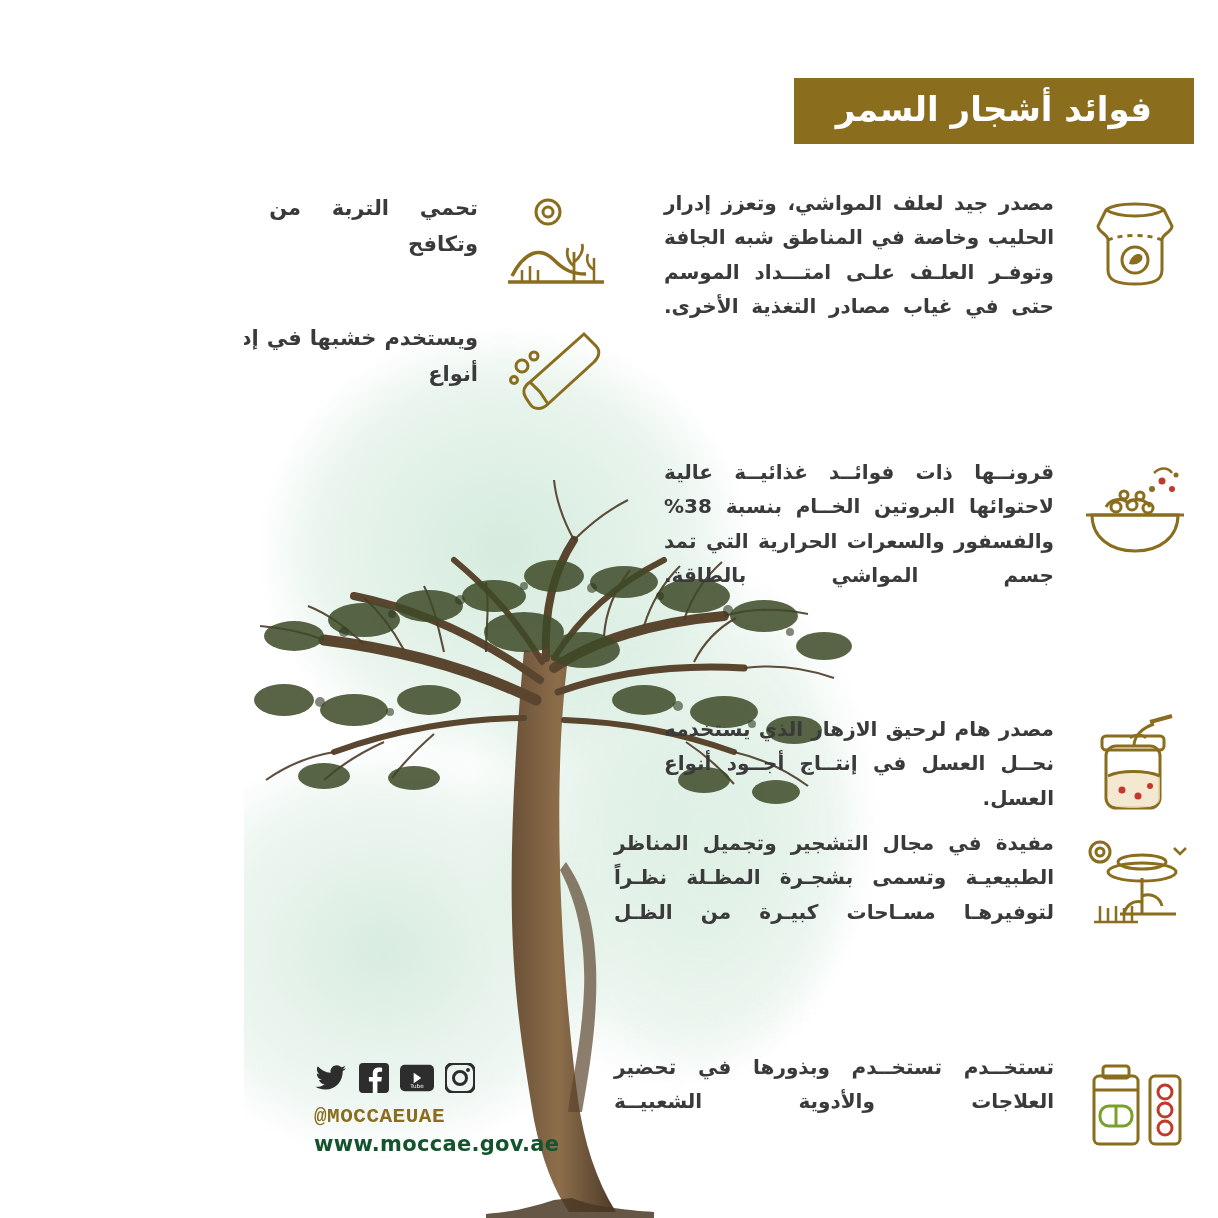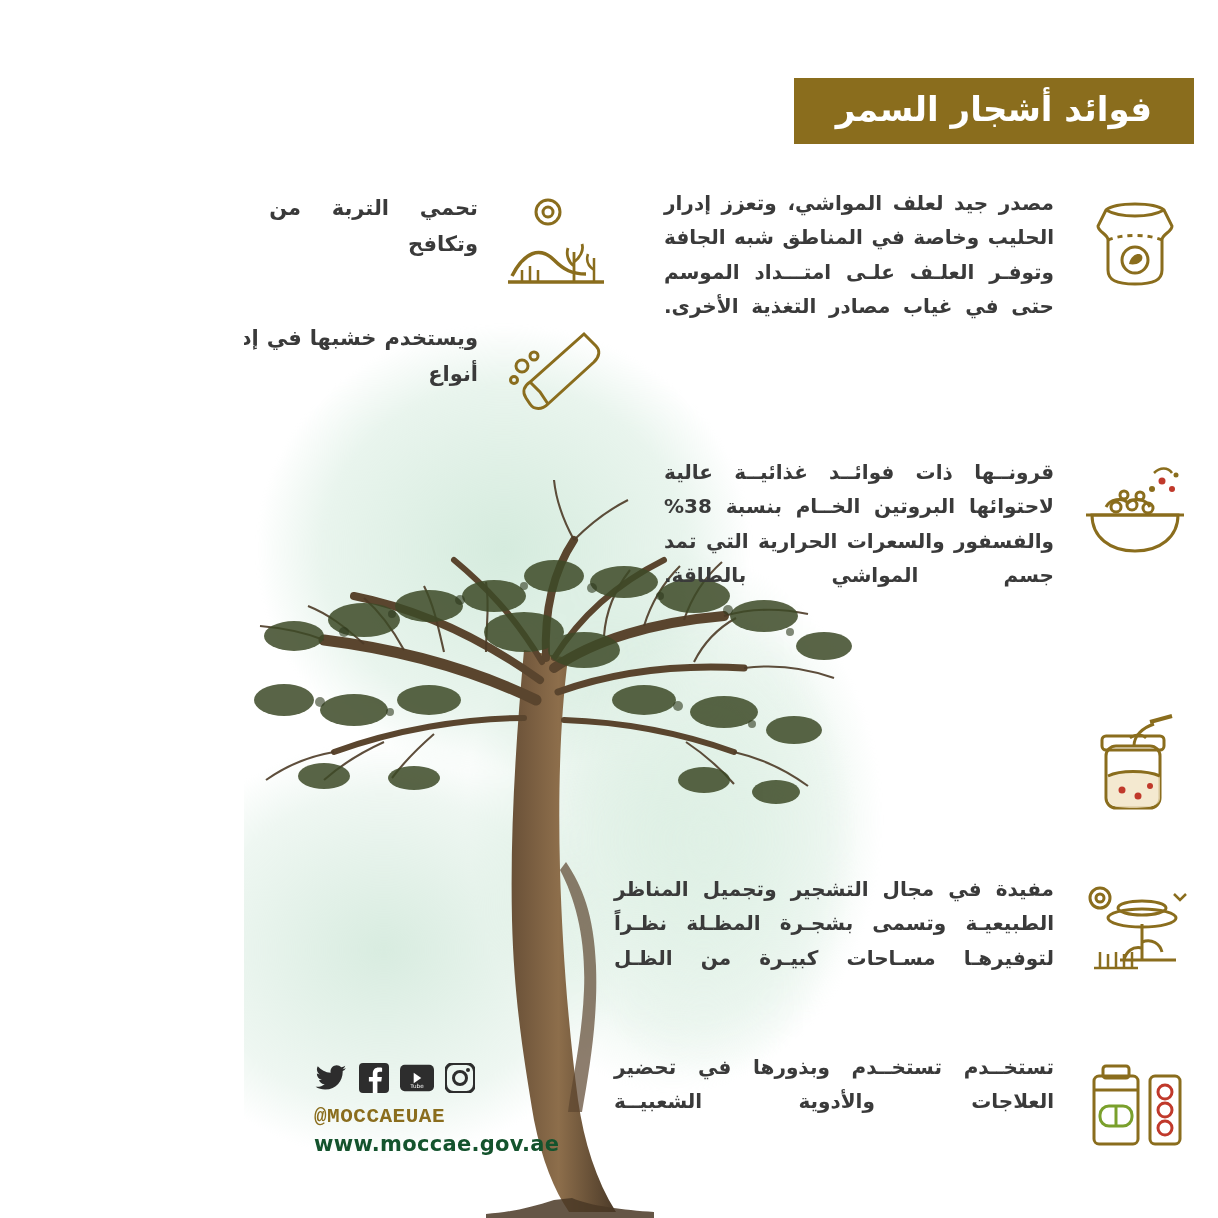--- a/index.html
+++ b/index.html
@@ -268,23 +268,24 @@
         <path d="M32 64 C44 58 70 58 84 64 L84 86 C84 92 78 96 57 96 C36 96 32 92 32 86 Z" fill="#f0e2c0" stroke="none" opacity="0.75"></path>
         <path d="M32 64 C44 58 70 58 84 64"></path>
         <circle cx="46" cy="78" r="3.5" fill="#c0392b" stroke="none"></circle>
         <circle cx="62" cy="84" r="3.5" fill="#c0392b" stroke="none"></circle>
         <circle cx="74" cy="74" r="3" fill="#c0392b" stroke="none"></circle>
         <path d="M58 34 C58 24 66 16 78 12" stroke-width="3"></path>
         <path d="M74 10 L96 4" stroke-width="4"></path>
         <path d="M54 26 C60 22 66 22 70 26" stroke-width="2.5"></path>
       </svg>
     </div>
-  </div>
-
-  <div class="item right" style="right:24px; top:872px; width:580px;">
+    <div class="txt">مصدر هام لرحيق الازهار الذي يستخدمه نحــل العسل في إنتــاج أجــود أنواع العسل.</div>
+  </div>
+
+  <div class="item right" style="right:24px; top:826px; width:580px;">
     <div class="icon-box">
       <svg width="118" height="110" viewBox="0 0 118 110" fill="none" stroke="#8a6d1d" stroke-width="3">
         <circle cx="24" cy="26" r="10"></circle>
         <circle cx="24" cy="26" r="4"></circle>
         <ellipse cx="66" cy="46" rx="34" ry="9"></ellipse>
         <ellipse cx="66" cy="36" rx="24" ry="7"></ellipse>
         <path d="M66 52 L66 88"></path>
         <path d="M66 70 C76 66 84 72 86 80"></path>
         <path d="M66 76 C56 74 50 80 48 88"></path>
         <path d="M44 88 L100 88"></path>

